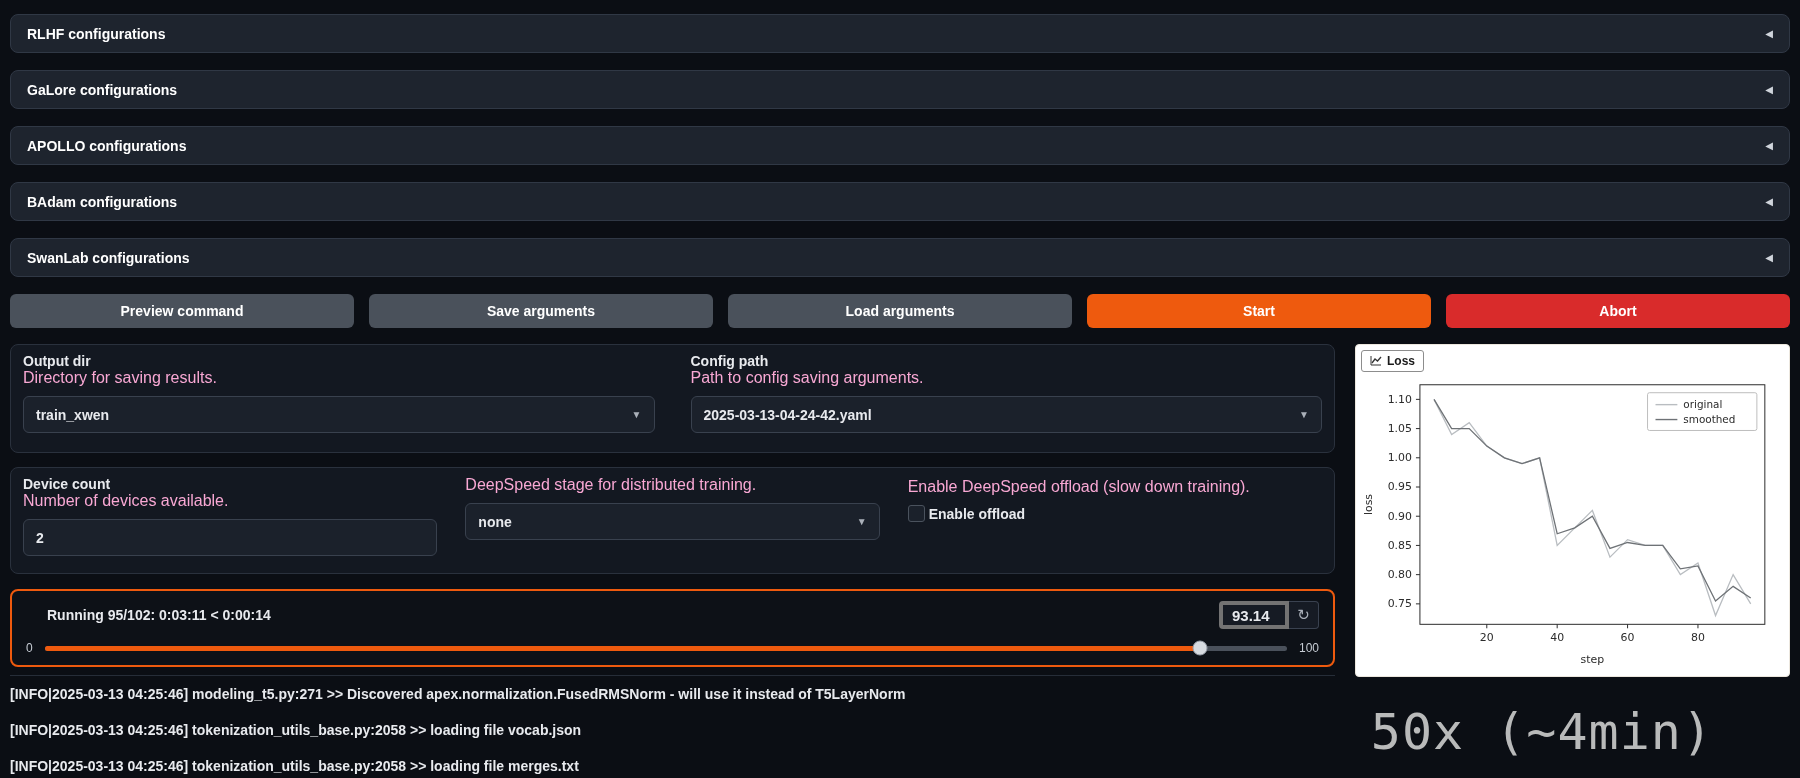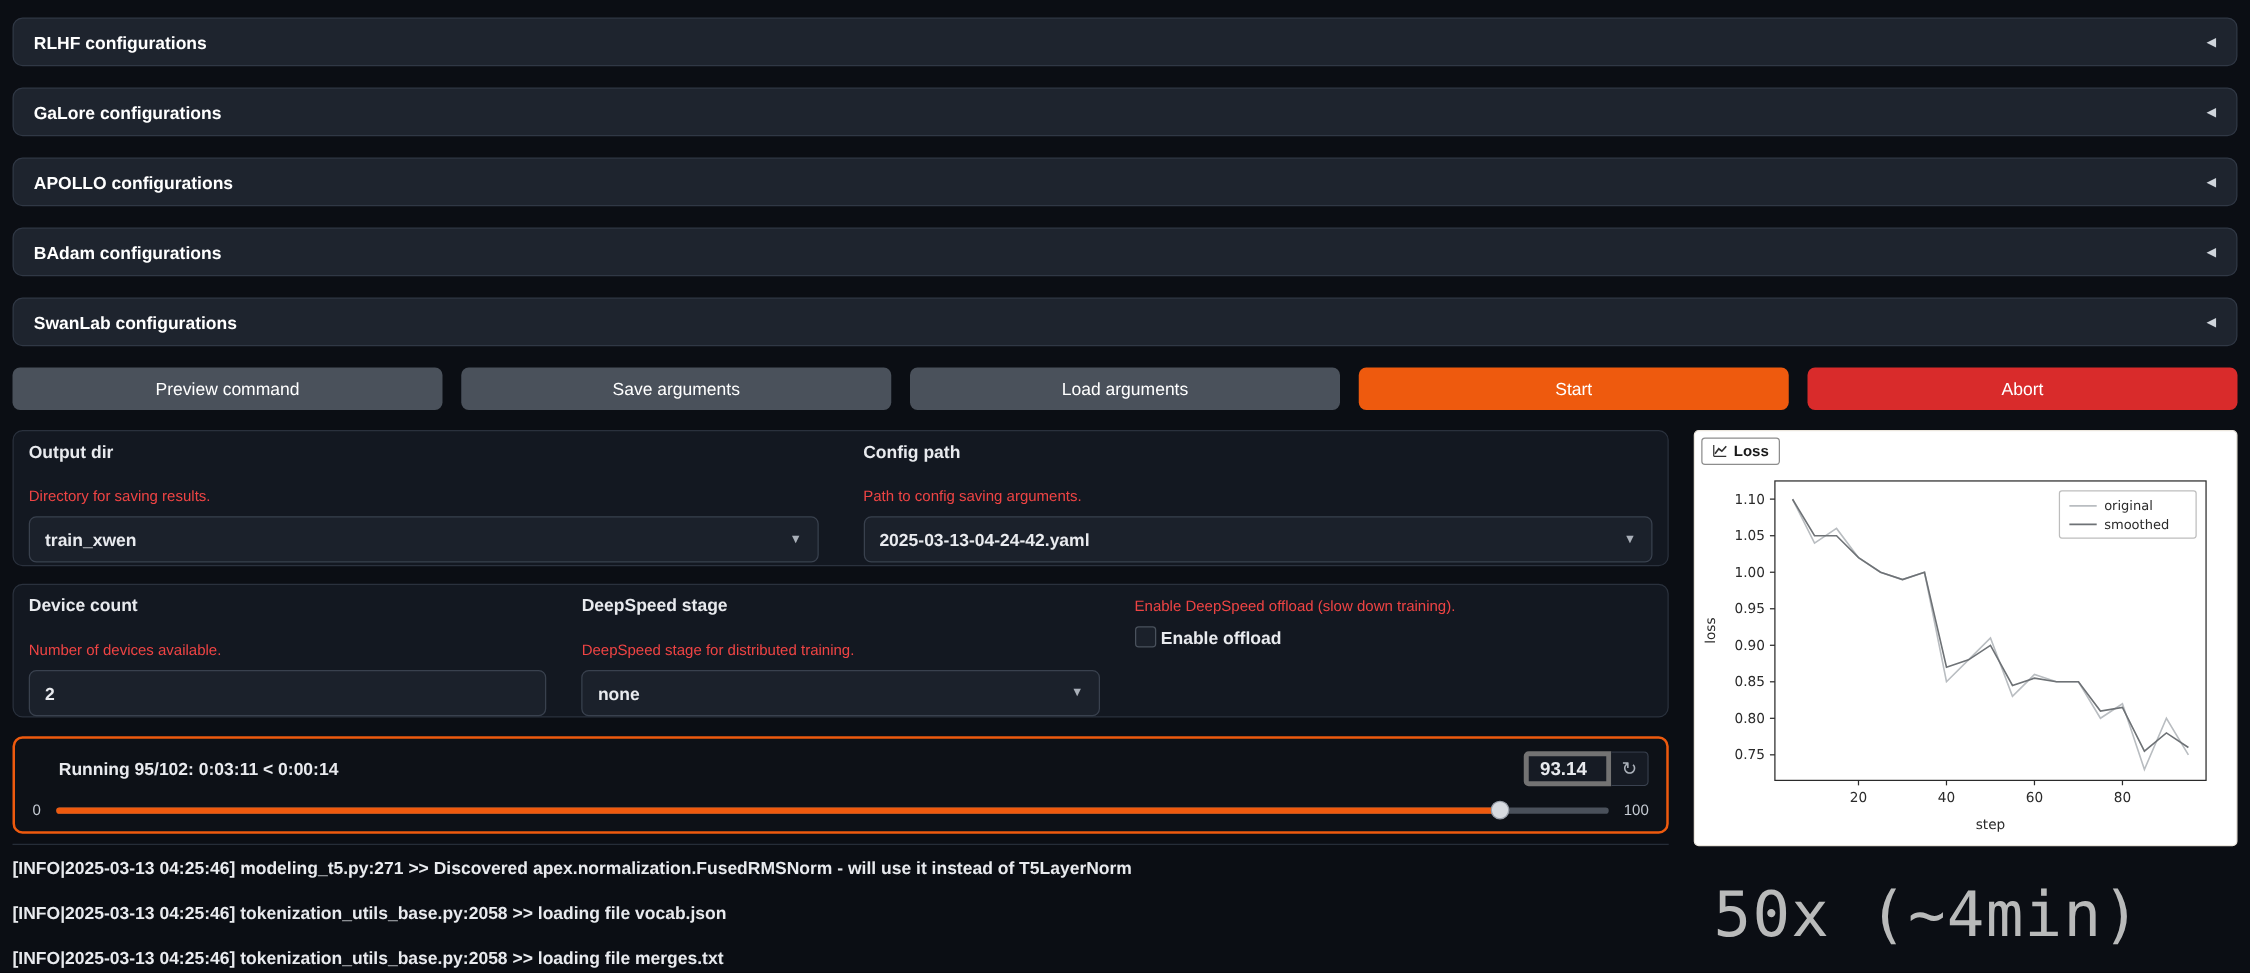--- a/index.html
+++ b/index.html
@@ -14,38 +14,38 @@
     height:39px; background:#1e242e; border:1px solid #303845; border-radius:8px;
     display:flex; align-items:center; justify-content:space-between;
     padding:0 16px; margin-bottom:17px; cursor:pointer;
   }
   .acc-label { color:#ffffff; font-size:14px; font-weight:700; }
   .acc-arrow { color:#cfd4db; font-size:10px; }
   
   .toolbar { display:flex; gap:15px; margin-top:6px; }
   .btn {
     flex:1; height:34px; border:none; border-radius:6px; color:#ffffff;
-    font-family:inherit; font-size:14px; font-weight:400; cursor:pointer;
+    font-family:inherit; font-size:14px; font-weight:700; cursor:pointer;
     display:flex; align-items:center; justify-content:center;
   }
   .btn.gray  { background:#4a515b; }
   .btn.start { background:#ee5a0e; }
   .btn.abort { background:#d92b2b; }
   
   .content { display:flex; gap:20px; margin-top:16px; }
   .left { width:1325px; }
   .right { width:435px; }
   .panel {
     background:#131821; border:1px solid #2a313d; border-radius:8px;
     padding:8px 12px 10px 12px;
   }
   .fields1 { height:109px; display:grid; grid-template-columns:1fr 1fr; column-gap:36px; margin-bottom:14px; }
   .fields2 { height:107px; display:grid; grid-template-columns:1fr 1fr 1fr; column-gap:28px; margin-bottom:15px; }
   .f-label { color:#e8eaee; font-size:14px; font-weight:700; }
-  .f-info  { color:#ef4444; font-size:12px; margin:21px 0 9px 0; }
+  .f-info  { color:#f9a8d4; font-size:16px; margin:0 0 9px 0; }
   .control {
     height:37px; background:#1b212b; border:1px solid #39414e; border-radius:6px;
     display:flex; align-items:center; justify-content:space-between;
     padding:0 12px; color:#e8eaee; font-size:14px; font-weight:600; cursor:pointer;
   }
   .dd-arrow { color:#aab0b9; font-size:10px; }
   .chk-row { display:flex; align-items:center; gap:4px; margin-top:0; }
   .checkbox {
     width:17px; height:17px; background:#1b212b; border:1px solid #4a525d;
     border-radius:3px; cursor:pointer; flex:0 0 auto;
@@ -164,21 +164,20 @@
 
       <div class="panel fields2">
         <div>
           <div class="f-label">Device count</div>
           <div class="f-info">Number of devices available.</div>
           <div class="control">
             <span>2</span>
           </div>
         </div>
         <div>
-          <div class="f-label">DeepSpeed stage</div>
           <div class="f-info">DeepSpeed stage for distributed training.</div>
           <div class="control">
             <span>none</span>
             <span class="dd-arrow">▼</span>
           </div>
         </div>
         <div>
           <div class="f-info" style="margin-top:2px;">Enable DeepSpeed offload (slow down training).</div>
           <div class="chk-row">
             <span class="checkbox"></span>

